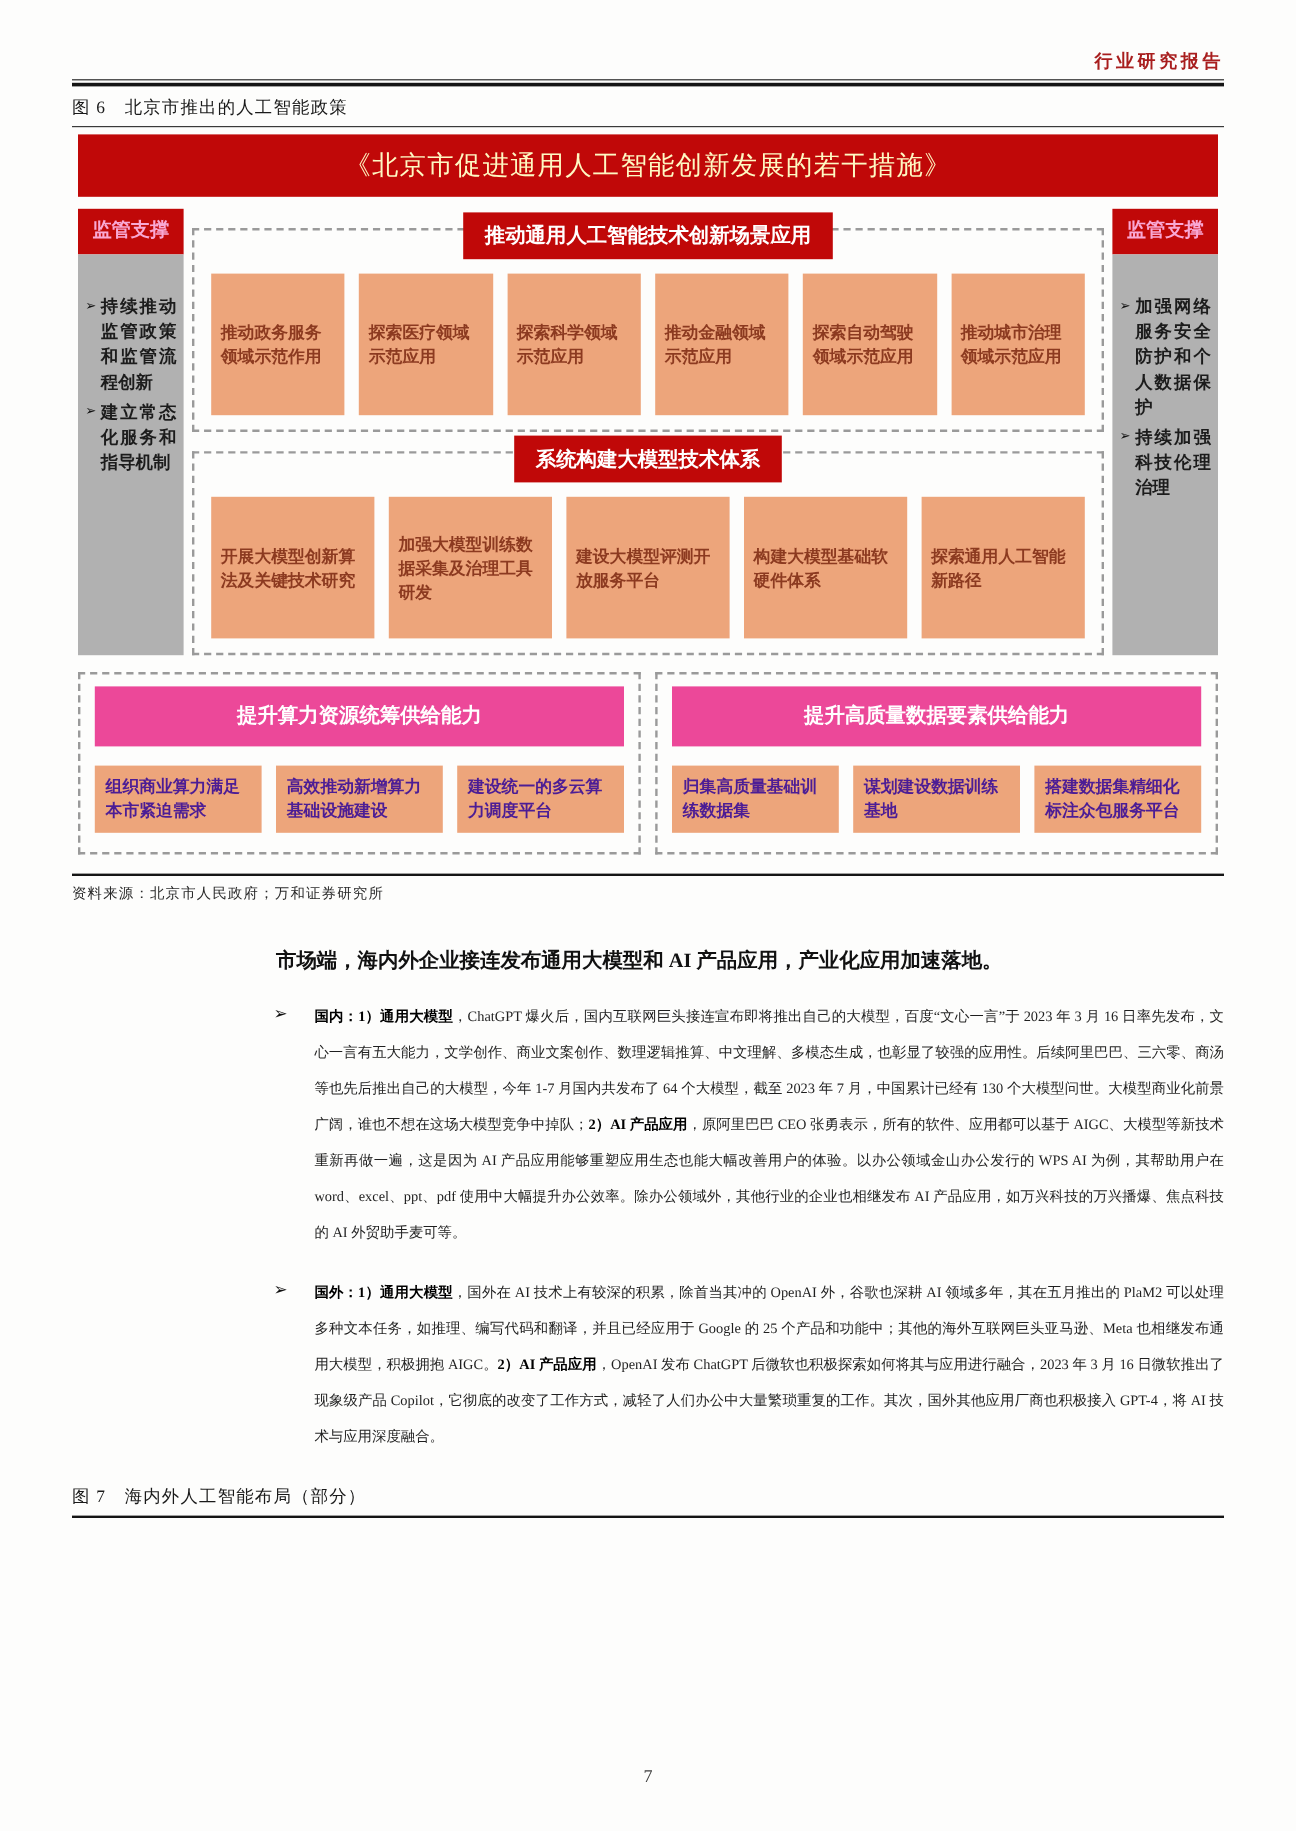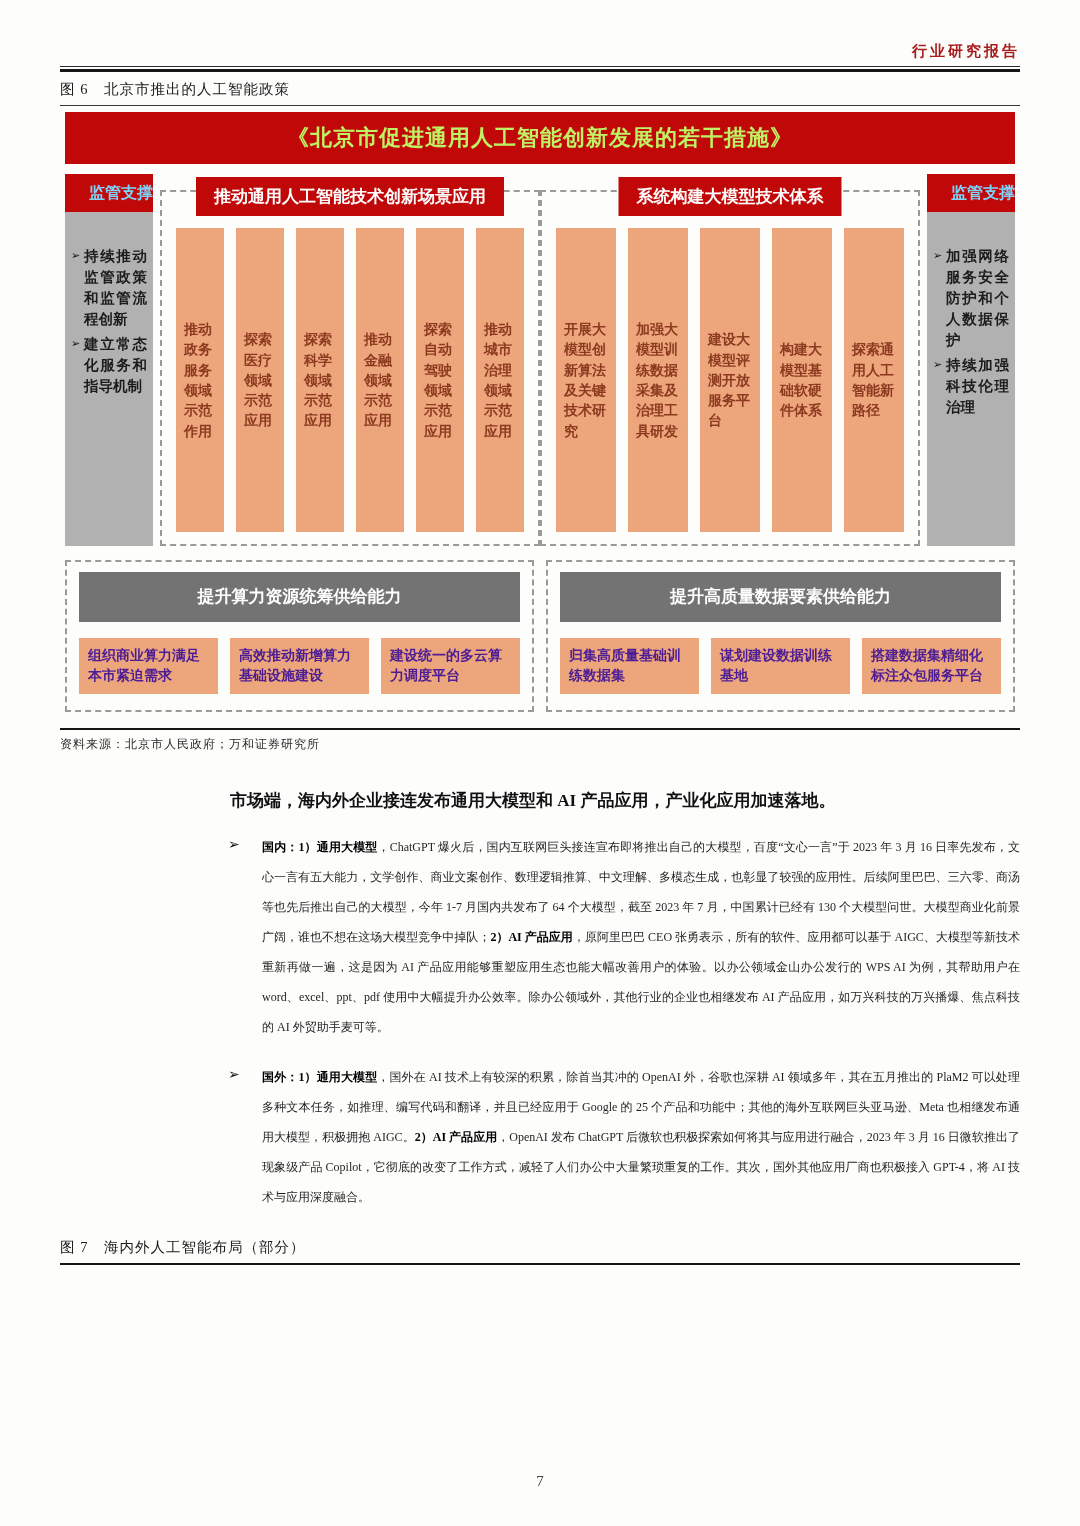--- a/index.html
+++ b/index.html
@@ -16,58 +16,58 @@
     padding-top:42px; text-align:right; font-size:15px; font-weight:bold;
     color:#a81e1e; letter-spacing:3px;
   }
   .double-rule { margin-top:5px; height:6px; border-top:1.5px solid #2b2b2b; border-bottom:3px solid #151515; }
   .fig-caption { margin-top:8px; font-size:14.5px; color:#1a1a1a; letter-spacing:1px; }
   .thin-rule { margin-top:6px; border-top:1.5px solid #3a3a3a; }
 
   
   .diagram { margin:6px 5px 0; font-family:"Liberation Sans","DejaVu Sans",sans-serif; }
   .main-banner {
-    height:52px; line-height:52px; background:#c00808; color:#bef264;
-    font-size:22px; font-weight:bold; text-align:center; letter-spacing:1px;
+    height:52px; line-height:52px; background:#c00808; color:#fef9c3;
+    font-size:22px; font-weight:normal; text-align:center; letter-spacing:1px;
   }
   .diagram-body { display:flex; gap:7px; margin-top:10px; height:372px; }
   .side-col { width:88px; display:flex; flex-direction:column; }
   .side-header {
-    height:38px; line-height:38px; background:#c00808; color:#7dd3fc;
-    font-size:16px; font-weight:bold; text-align:right;
+    height:38px; line-height:38px; background:#c00808; color:#f9a8d4;
+    font-size:16px; font-weight:bold; text-align:center;
   }
   .side-body {
     flex:1; background:#b1b1b1; padding:34px 6px 8px; color:#1c1c1c;
     font-size:14.5px; line-height:1.45; font-weight:bold;
   }
   .side-item { display:flex; margin-bottom:4px; }
   .side-item .mk { width:13px; font-size:11px; padding-top:2px; color:#111; }
   .side-item .txt { flex:1; text-align:justify; }
 
-  .center-col { flex:1; display:flex; flex-direction:row; }
+  .center-col { flex:1; display:flex; flex-direction:column; }
   .section {
     flex:1; border:2px dashed #9a9a9a; position:relative;
     margin-top:16px; padding:36px 14px 12px;
   }
   .section-banner {
     position:absolute; top:-15px; left:50%; transform:translateX(-50%);
     background:#c00808; color:#fff; font-size:17px; font-weight:bold;
     padding:8px 18px; white-space:nowrap; z-index:2;
   }
   .box-row { display:flex; gap:12px; height:100%; }
   .orange-box {
     flex:1; background:#eda57b; color:#8c3a20; font-weight:bold;
     font-size:14px; line-height:1.45; padding:0 8px;
     display:flex; align-items:center; min-height:112px;
   }
 
   .bottom-sections { display:flex; gap:12px; margin:14px 5px 0; font-family:"Liberation Sans","DejaVu Sans",sans-serif; }
   .bottom-box { flex:1; border:2px dashed #9a9a9a; padding:10px 12px 16px; }
   .bottom-banner {
-    height:50px; line-height:50px; background:#737373; color:#fff;
+    height:50px; line-height:50px; background:#ec4899; color:#fff;
     font-size:17px; font-weight:bold; text-align:center;
   }
   .bottom-row { display:flex; gap:12px; margin-top:16px; }
   .orange-sm {
     flex:1; background:#eda57b; color:#4c1d95; font-weight:bold;
     font-size:14px; line-height:1.4; padding:8px 9px;
     display:flex; align-items:center; min-height:56px;
   }
 
   .figure-bottom-rule { margin-top:16px; border-top:2.5px solid #151515; }

